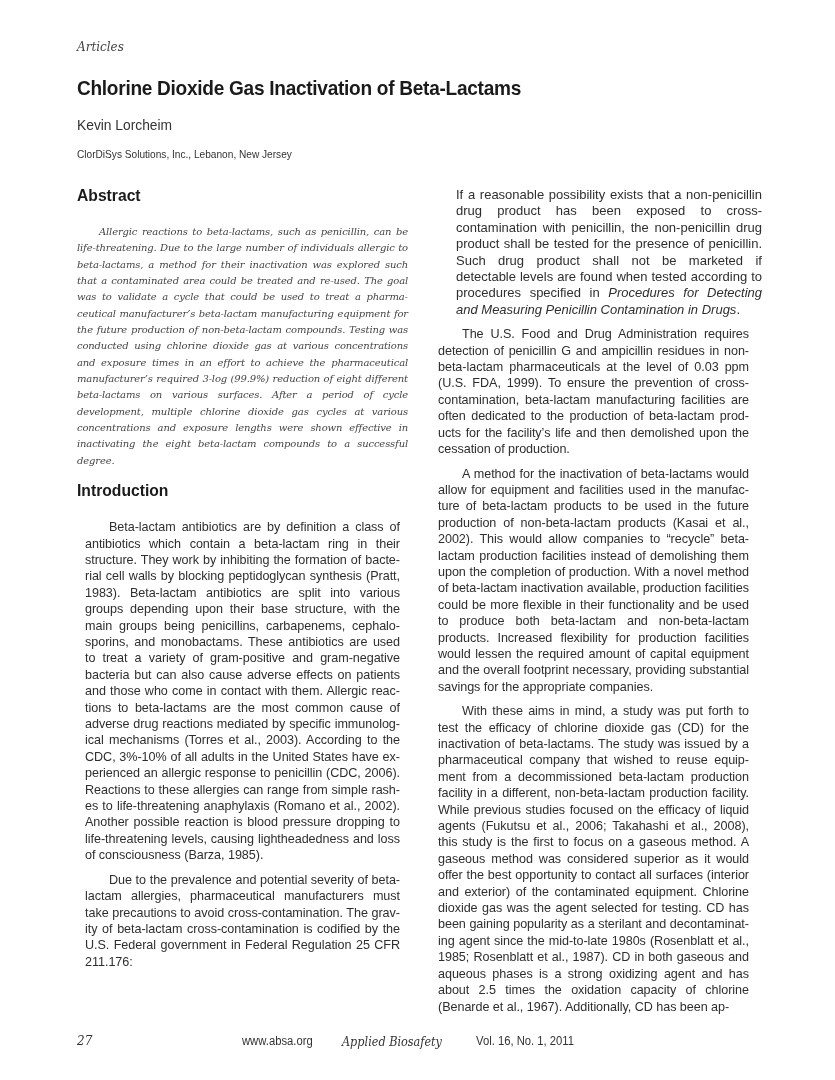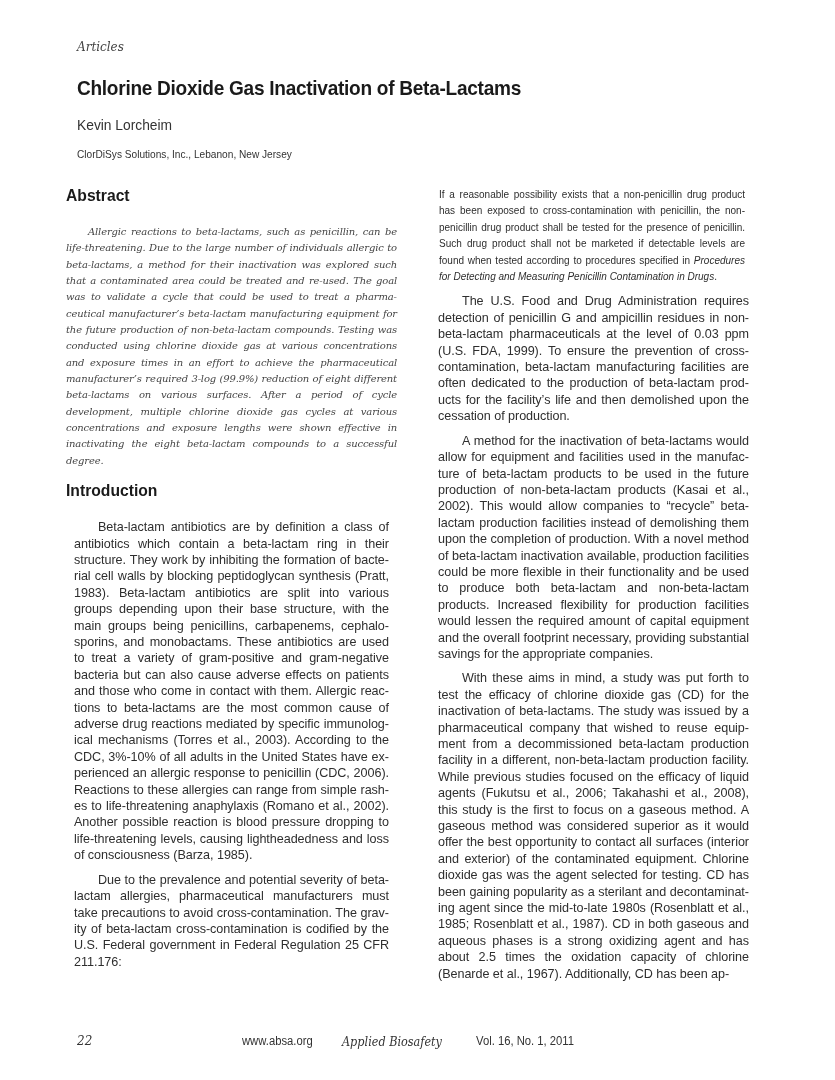--- a/index.html
+++ b/index.html
@@ -23,21 +23,21 @@
       font-family: "Liberation Sans", sans-serif; font-size: 15px; color: #333;
       transform: scaleX(0.92); transform-origin: left top;
     }
     .affiliation {
       position: absolute; left: 77px; top: 148px;
       font-family: "Liberation Sans", sans-serif; font-size: 11px; color: #333;
       transform: scaleX(0.92); transform-origin: left top;
     }
 
     .col { position: absolute; }
-    .col-left { left: 66px; top: 186px; width: 331px; }
+    .col-left { left: 77px; top: 186px; width: 331px; }
     .col-right { left: 430px; top: 187px; width: 327px; }
 
     .heading {
       font-family: "Liberation Sans", sans-serif; font-weight: bold;
       font-size: 16.5px; color: #1a1a1a; margin: 0;
       transform: scaleX(0.95); transform-origin: left top;
     }
     .abstract-heading { height: 24px; margin-bottom: 14px; }
     .intro-heading { height: 24px; margin-top: 12px; margin-bottom: 14px; }
 
@@ -48,22 +48,22 @@
       text-indent: 22px; letter-spacing: -0.15px;
     }
     .body-text {
       font-family: "Liberation Sans", sans-serif;
       font-size: 12.6px; line-height: 16.4px; color: #2e2e2e;
       text-align: justify; margin: 8px; text-indent: 24px;
       letter-spacing: -0.05px;
     }
     .quote-text {
       font-family: "Liberation Sans", sans-serif;
-      font-size: 10px; line-height: 16.4px; color: #2e2e2e;
-      text-align: justify; margin: 0 0 0 9px; width: 306px;
+      font-size: 13px; line-height: 16.4px; color: #2e2e2e;
+      text-align: justify; margin: 0 0 0 26px; width: 306px;
       text-align-last: left;
     }
     .quote-text em { font-style: italic; }
 
     .footer {
       position: absolute; top: 1034px; left: 0; width: 835px; height: 20px;
       font-family: "Liberation Sans", sans-serif; font-size: 12.5px; color: #333;
     }
     .page-number {
       position: absolute; left: 77px; top: 0;
@@ -97,19 +97,19 @@
   </div>
 
   <div class="col col-right">
     <p class="quote-text"><span>If a reasonable possibility exists that a non-penicillin drug product has been exposed to cross-contamination with penicillin, the non-penicillin drug product shall be tested for the presence of penicillin. Such drug product shall not be marketed if detectable levels are found when tested according to procedures specified in </span><em>Procedures for Detecting and Measuring Pen­icillin Contamination in Drugs</em><span>.</span></p>
     <p class="body-text">The U.S. Food and Drug Administration requires detection of penicillin G and ampicillin residues in non-beta-lactam pharmaceuticals at the level of 0.03 ppm (U.S. FDA, 1999). To ensure the prevention of cross-contamination, beta-lactam manufacturing facilities are often dedicated to the production of beta-lactam prod­ucts for the facility’s life and then demolished upon the cessation of production.</p>
     <p class="body-text">A method for the inactivation of beta-lactams would allow for equipment and facilities used in the manufac­ture of beta-lactam products to be used in the future production of non-beta-lactam products (Kasai et al., 2002). This would allow companies to “recycle” beta-lactam production facilities instead of demolishing them upon the completion of production. With a novel method of beta-lactam inactivation available, production facili­ties could be more flexible in their functionality and be used to produce both beta-lactam and non-beta-lactam products. Increased flexibility for production facilities would lessen the required amount of capital equipment and the overall footprint necessary, providing substantial savings for the appropriate companies.</p>
     <p class="body-text">With these aims in mind, a study was put forth to test the efficacy of chlorine dioxide gas (CD) for the inactivation of beta-lactams. The study was issued by a pharmaceutical company that wished to reuse equip­ment from a decommissioned beta-lactam production facility in a different, non-beta-lactam production facility. While previous studies focused on the efficacy of liquid agents (Fukutsu et al., 2006; Takahashi et al., 2008), this study is the first to focus on a gaseous method. A gaseous method was considered superior as it would offer the best opportunity to contact all surfaces (interior and exterior) of the contaminated equipment. Chlorine dioxide gas was the agent selected for testing. CD has been gaining popularity as a sterilant and decontaminat­ing agent since the mid-to-late 1980s (Rosenblatt et al., 1985; Rosenblatt et al., 1987). CD in both gaseous and aqueous phases is a strong oxidizing agent and has about 2.5 times the oxidation capacity of chlorine (Benarde et al., 1967). Additionally, CD has been ap-</p>
   </div>
 
   <div class="footer">
-    <span class="page-number">22</span>
+    <span class="page-number">27</span>
     <span class="footer-url">www.absa.org</span>
     <span class="footer-journal">Applied Biosafety</span>
     <span class="footer-volume">Vol. 16, No. 1, 2011</span>
   </div>
 
 </div>
 
 </body></html>

